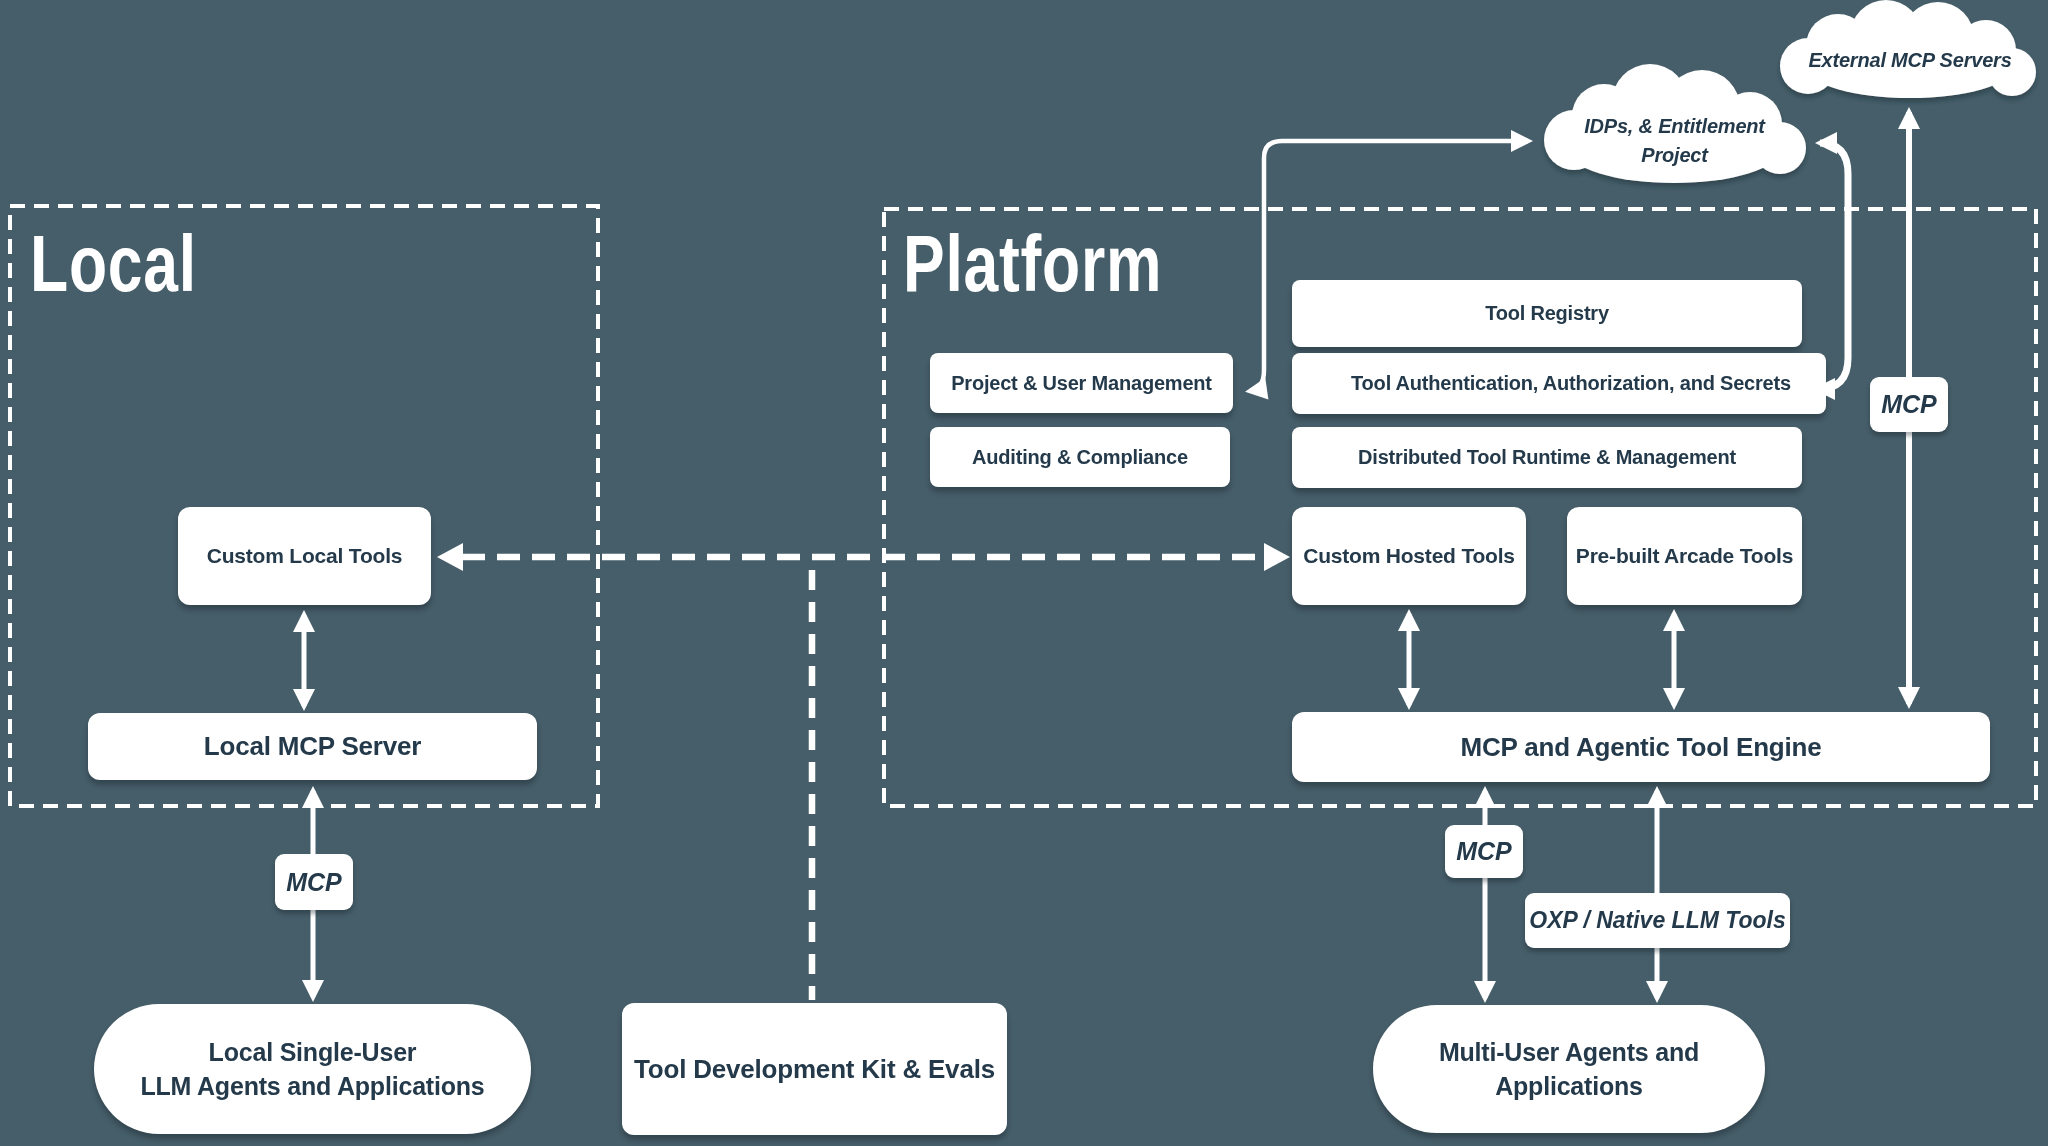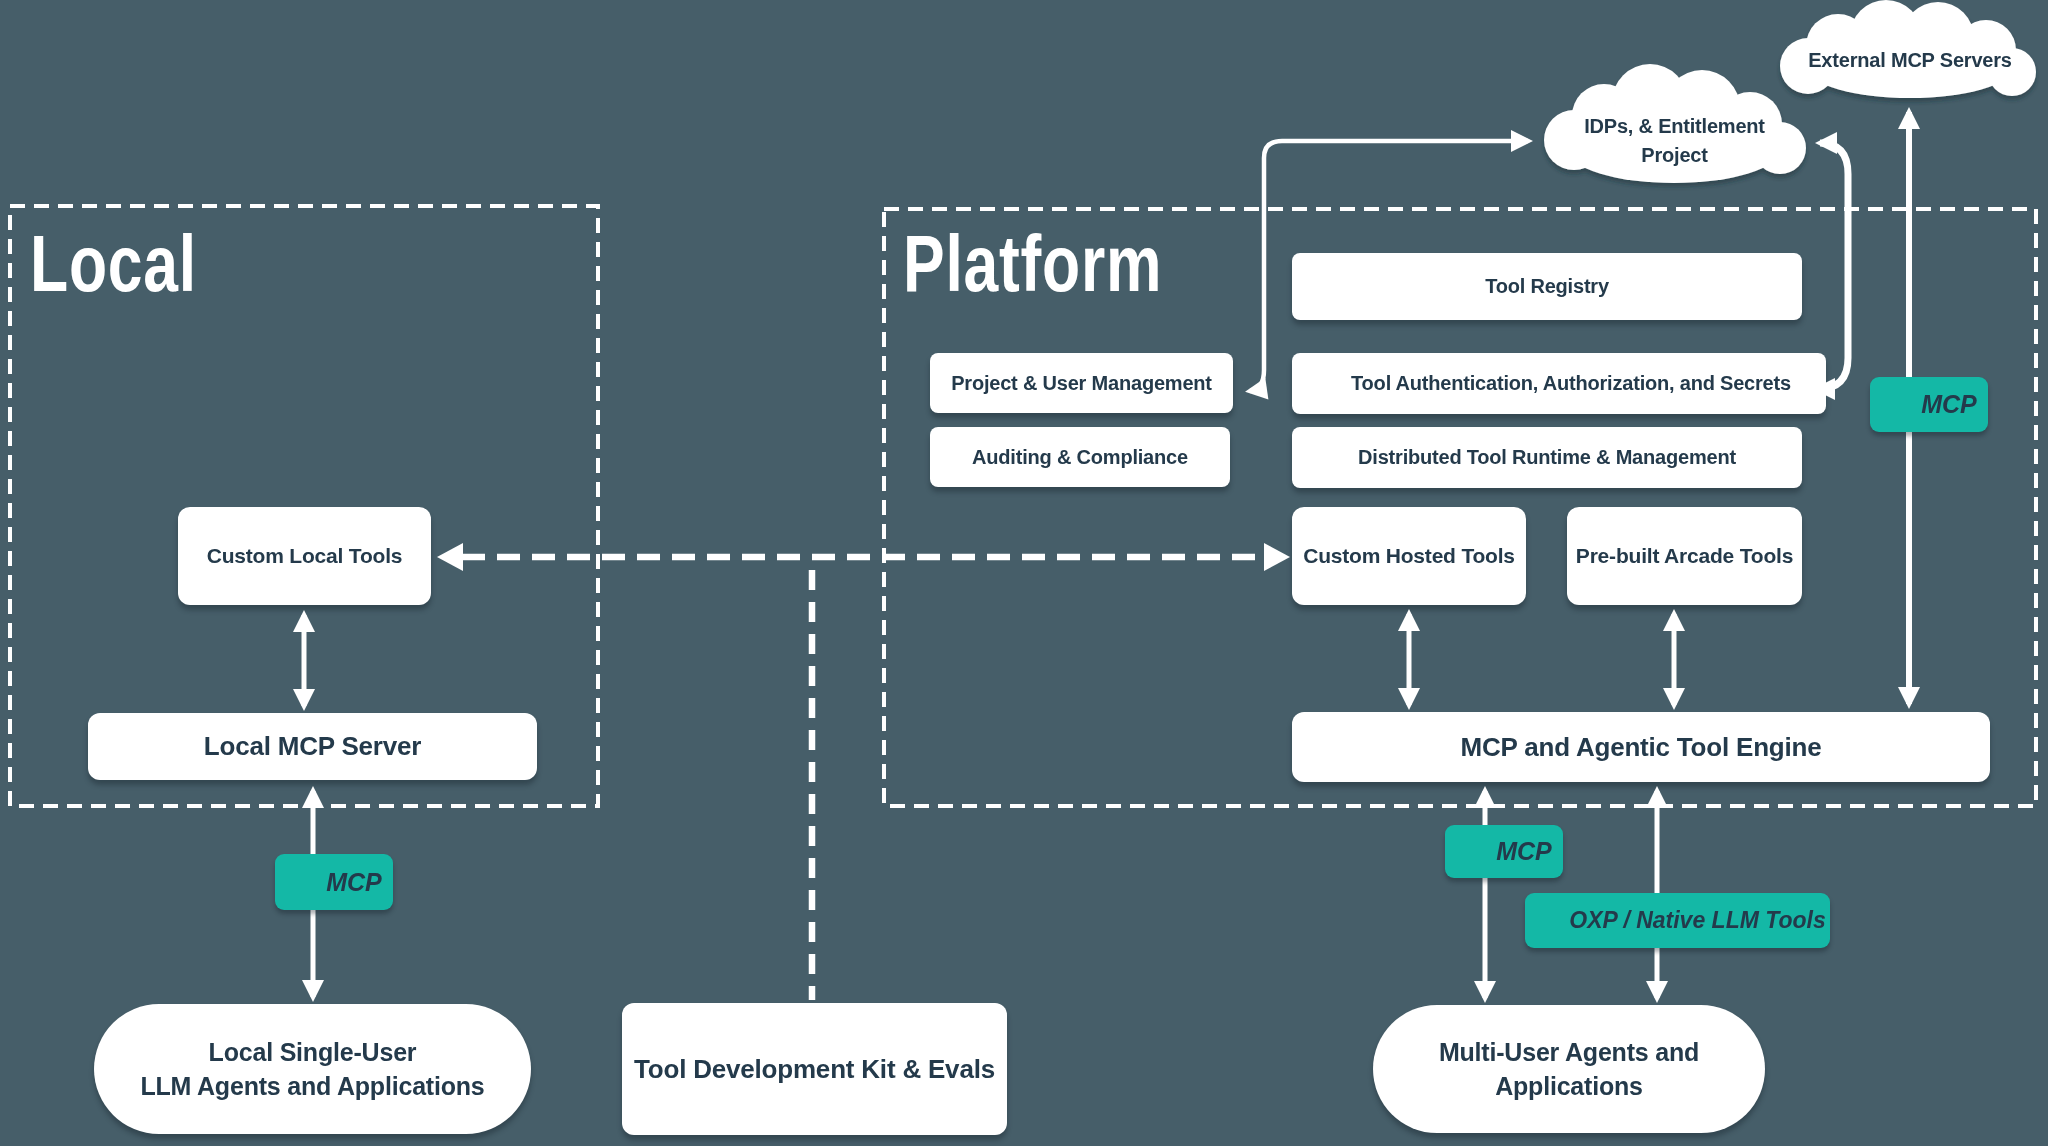--- a/index.html
+++ b/index.html
@@ -16,27 +16,27 @@
     display:flex;align-items:center;justify-content:center;text-align:center;
     box-shadow:0 5px 5px rgba(16,28,36,.35);font-weight:600;letter-spacing:-.2px;
   }
   .r8{border-radius:8px}.r10{border-radius:12px}
   .pill{border-radius:66px;font-weight:700;line-height:34px;font-size:25px;}
   .big{font-size:26px;}
   .row{font-size:20px;}
   .small{font-size:21px;}
   .bold-box{font-weight:700;font-size:26px;}
   .tag{
-    position:absolute;background:#14b8a6;color:#243A4B;border-radius:9px;
+    position:absolute;background:#ffffff;color:#243A4B;border-radius:9px;
     display:flex;align-items:center;justify-content:center;
     font-style:italic;font-weight:600;font-size:25px;
-    box-shadow:0 4px 4px rgba(16,28,36,.35);z-index:40;padding-left:40px;
+    box-shadow:0 4px 4px rgba(16,28,36,.35);z-index:40;
   }
   .cloud-text{
-    position:absolute;color:#243A4B;font-weight:600;font-size:20px;
+    position:absolute;color:#243A4B;font-style:italic;font-weight:600;font-size:20px;
     text-align:center;z-index:45;line-height:29px;letter-spacing:-.2px;
   }
   svg{position:absolute;left:0;top:0;}
   #frames{z-index:5}
   #wires{z-index:30}
   #clouds{z-index:42}
   .node{z-index:20}
 </style>
 </head>
 <body>
@@ -67,21 +67,21 @@
   <div class="node r10 bold-box" style="left:622px;top:1003px;width:385px;height:132px;">
     <span>Tool Development Kit &amp; Evals</span>
   </div>
 
   <div class="node r8 row" style="left:930px;top:353px;width:303px;height:60px;">
     <span>Project &amp; User Management</span>
   </div>
   <div class="node r8 row" style="left:930px;top:427px;width:300px;height:60px;">
     <span>Auditing &amp; Compliance</span>
   </div>
-  <div class="node r8 row" style="left:1292px;top:253px;width:510px;height:67px;align-items:center;">
+  <div class="node r8 row" style="left:1292px;top:280px;width:510px;height:67px;align-items:center;">
     <span>Tool Registry</span>
   </div>
   <div class="node r8 row" style="left:1292px;top:353px;width:510px;height:61px;padding-left:24px;">
     <span>Tool Authentication, Authorization, and Secrets</span>
   </div>
   <div class="node r8 row" style="left:1292px;top:427px;width:510px;height:61px;">
     <span>Distributed Tool Runtime &amp; Management</span>
   </div>
   <div class="node r10 small" style="left:1292px;top:507px;width:234px;height:98px;">
     <span>Custom Hosted Tools</span>

